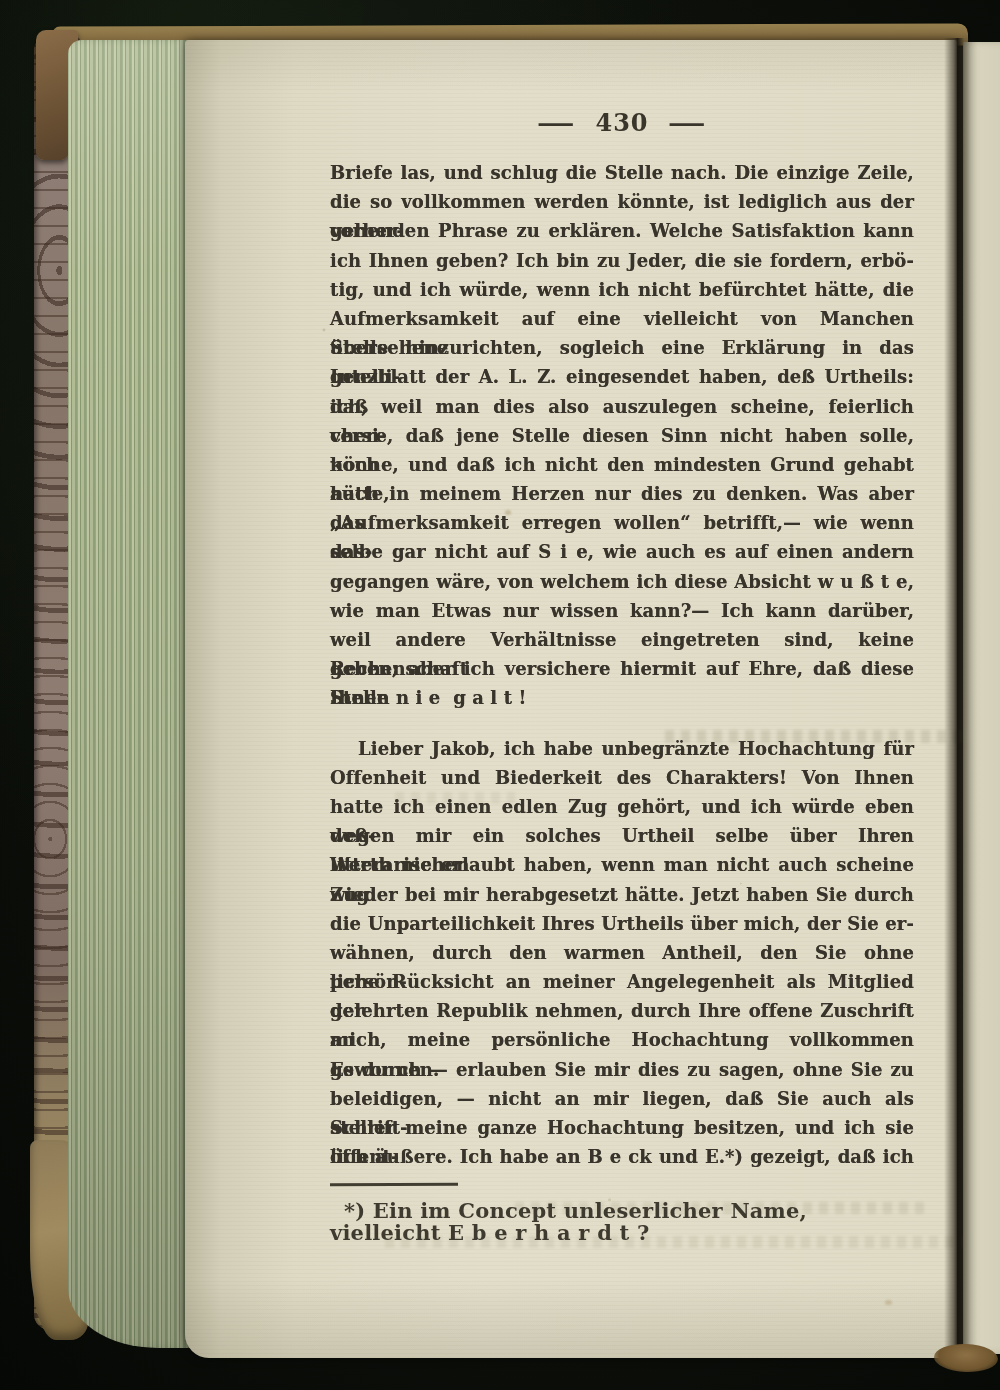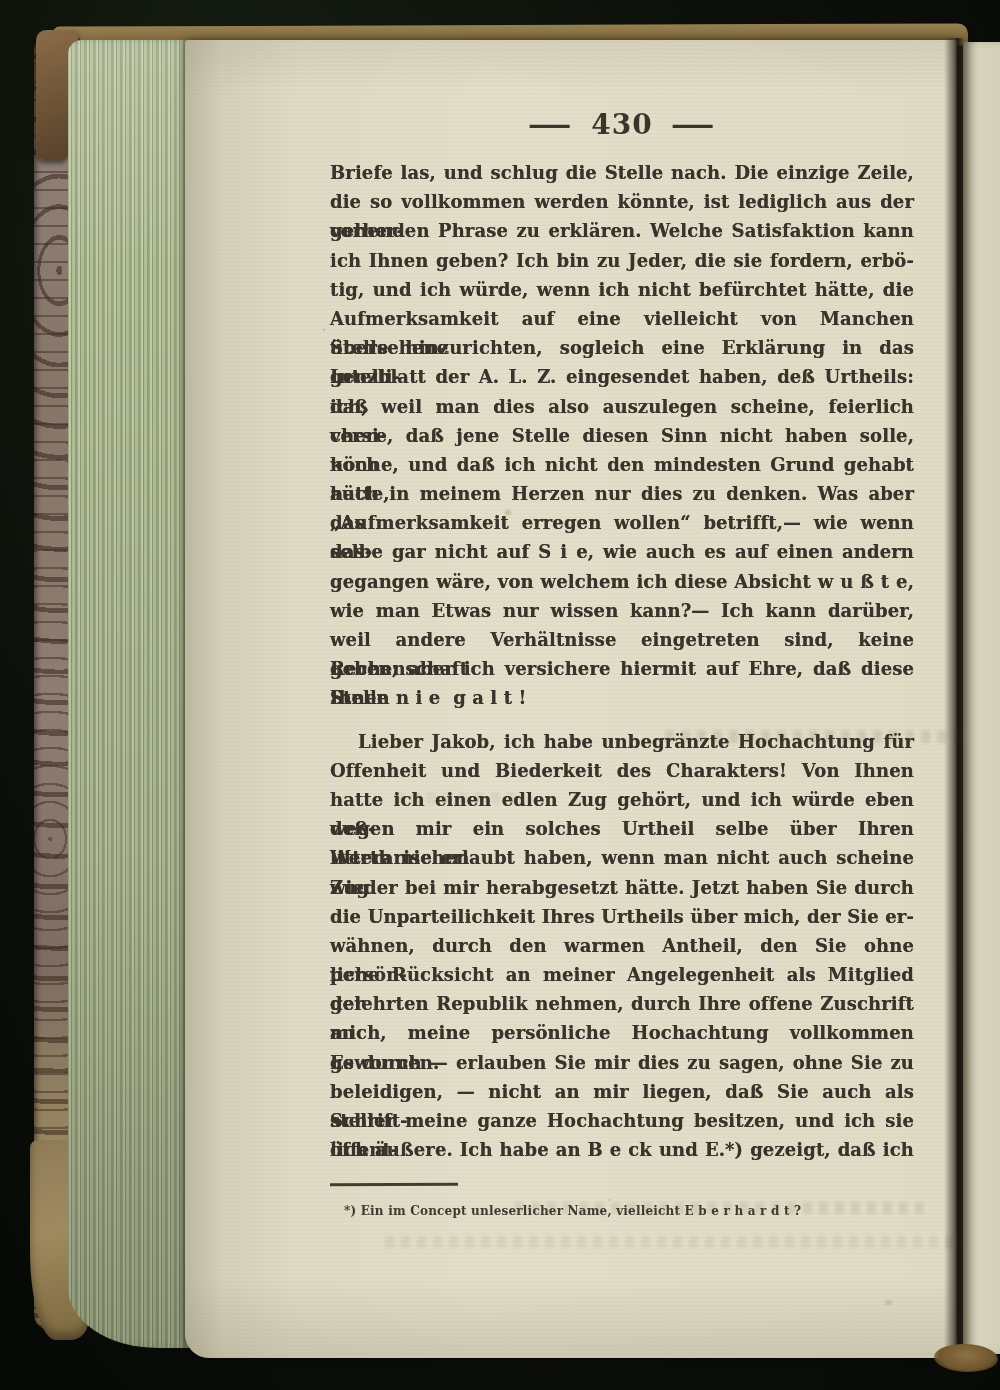--- a/index.html
+++ b/index.html
@@ -85,46 +85,46 @@
   .gutter-tuft{
     position:absolute;left:934px;top:1344px;width:64px;height:28px;
     background:radial-gradient(ellipse at 50% 40%, #8d7045 0%, #70562f 60%, rgba(90,70,40,0) 100%);
     border-radius:50%;
     transform:rotate(2deg);
   }
 
   
   .page-header{
     position:absolute;left:145px;top:68px;width:584px;
-    text-align:center;font-size:28px;font-weight:700;color:#3a352b;
+    text-align:center;font-size:24px;font-weight:700;color:#3a352b;
     letter-spacing:1px;
   }
   .page-header .dash{display:inline-block;margin:0 26px;transform:scaleX(1.6);}
   .text-block{
     position:absolute;left:145px;top:118px;width:584px;
     font-size:18px;font-weight:700;color:#39342b;
     text-shadow:0 0 .5px rgba(55,50,40,.75);
     letter-spacing:.1px;
   }
   .line{
     height:29.2px;line-height:29.2px;
     text-align:justify;text-align-last:justify;
     white-space:normal;overflow:visible;
   }
   .line.indent{text-indent:28px;}
   .line.lastleft{text-align:left;text-align-last:left;}
-  .paragraph.p2{margin-top:14px;}
+  .paragraph.p2{margin-top:21px;}
 
   .footnote-rule{
     position:absolute;left:145px;top:1143px;width:128px;height:2.5px;
     background:#423d31;transform:rotate(-.3deg);
   }
   .footnote{
     position:absolute;left:145px;top:1160px;width:584px;
-    font-size:12px;line-height:22px;font-weight:700;color:#3f3a2f;
+    font-size:21px;line-height:22px;font-weight:700;color:#3f3a2f;
     text-indent:14px;letter-spacing:.2px;
   }
 
   
   .showthrough{
     position:absolute;pointer-events:none;opacity:.28;filter:blur(1.4px);
     background:repeating-linear-gradient(90deg, rgba(104,96,66,.5) 0 9px, rgba(104,96,66,0) 9px 16px);
   }
   .st1{left:480px;top:690px;width:420px;height:13px;}
   .st2{left:330px;top:1162px;width:410px;height:12px;opacity:.22;}

